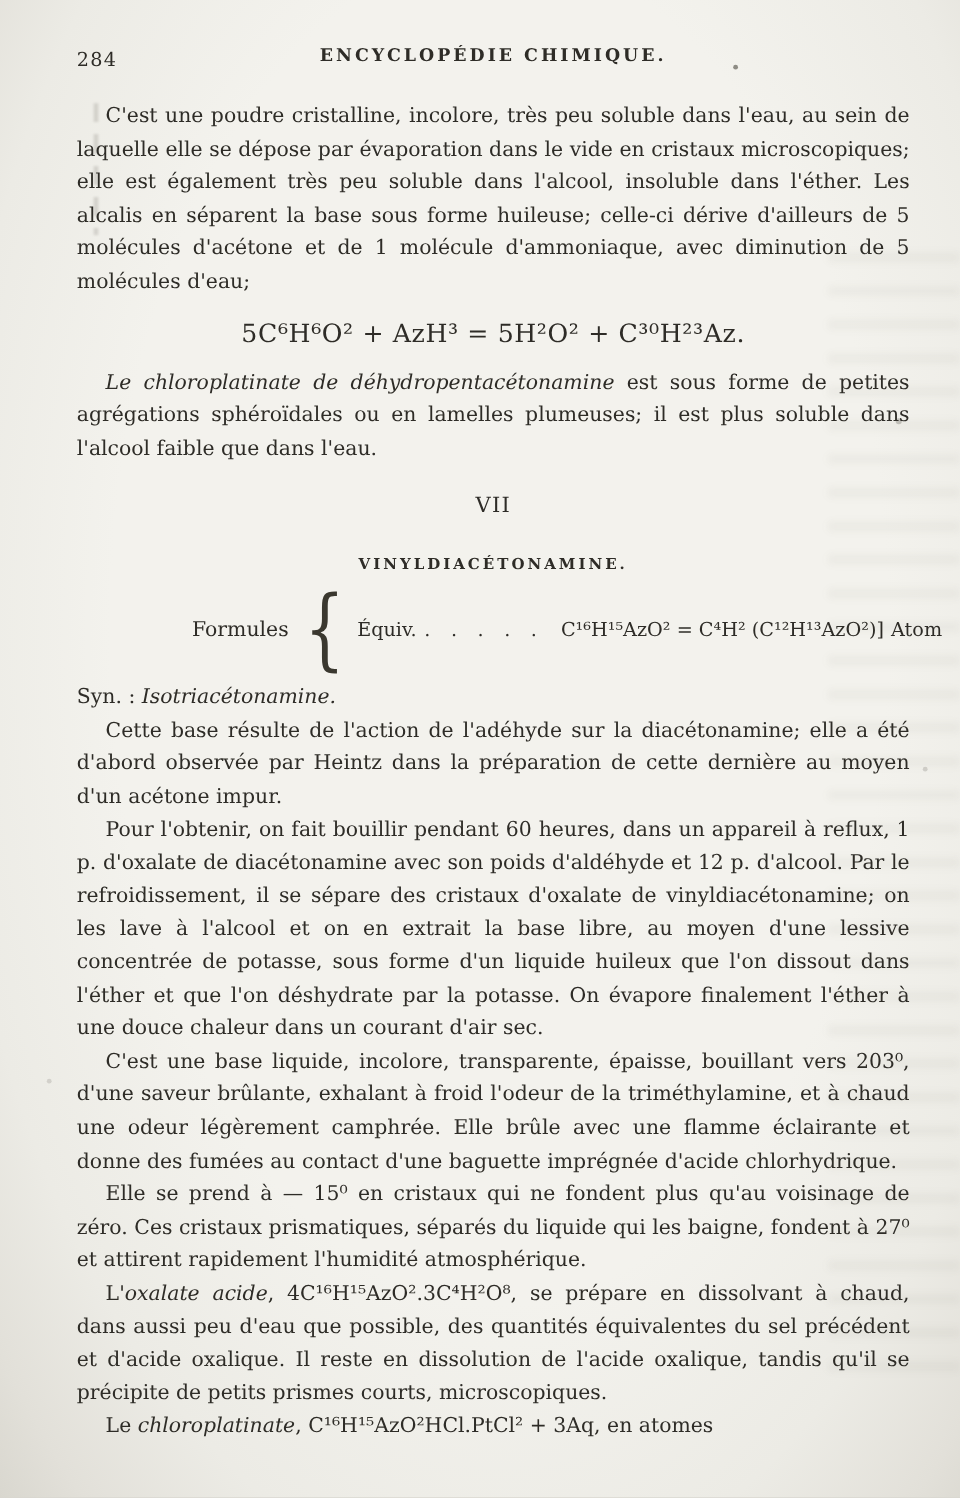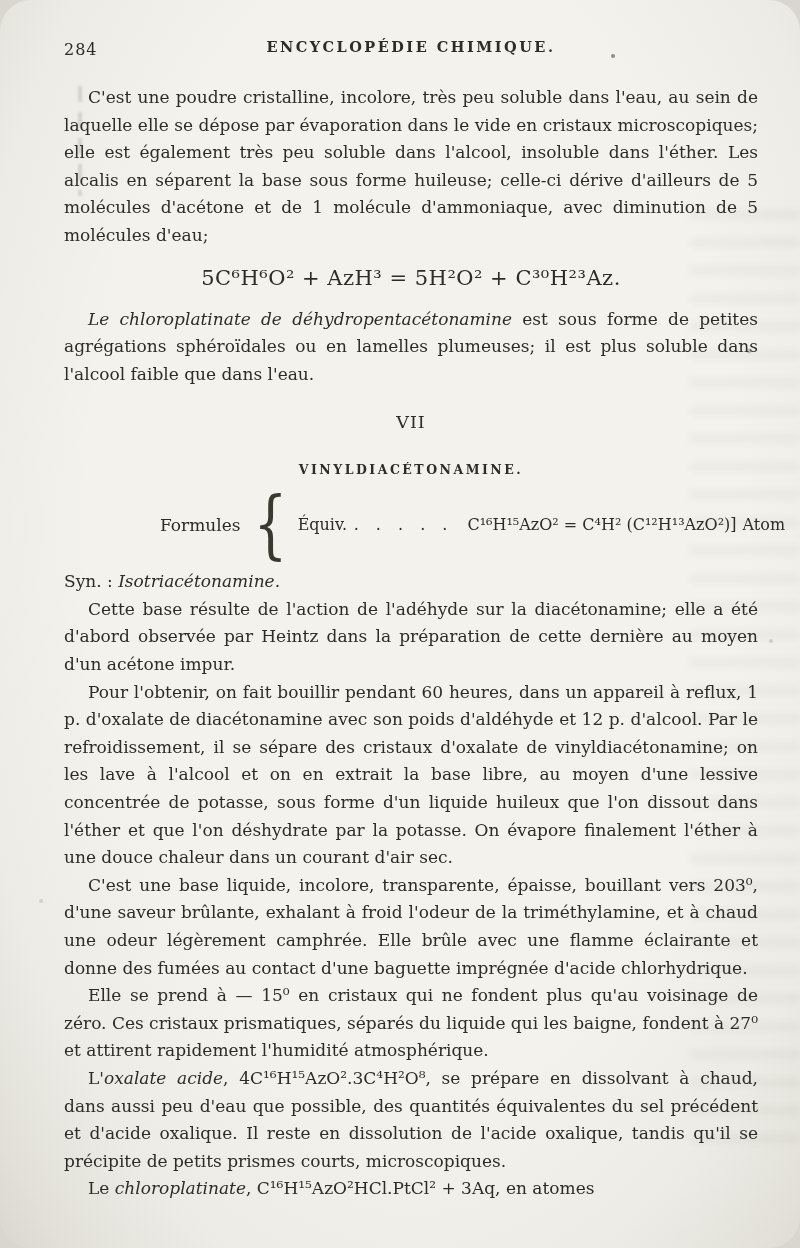--- a/index.html
+++ b/index.html
@@ -2,21 +2,20 @@
 <html lang="fr"><head>
 <meta charset="utf-8">
 <style>
   html,body { margin:0; padding:0; background:#d8d6cf; }
   .page {
     position:relative; width:800px; height:1248px; overflow:hidden;
     background:
       radial-gradient(ellipse at 52% 42%, #f3f2ed 55%, #ecebe5 78%, #e2e0d9 92%, #d9d7cf 100%);
     color:#2e2c27;
     font-family:"DejaVu Serif", "Liberation Serif", serif;
-    border-radius:31px;
   }
   
   .bleed-right {
     position:absolute; right:0; top:210px; bottom:90px; width:110px;
     background:repeating-linear-gradient(180deg, rgba(110,105,92,0.10) 0 9px, rgba(0,0,0,0) 9px 28px);
     filter:blur(3px); opacity:.55; pointer-events:none;
   }
   .bleed-left {
     position:absolute; left:78px; top:86px; height:110px; width:4px;
     background:repeating-linear-gradient(180deg, rgba(90,86,76,0.35) 0 16px, rgba(0,0,0,0) 16px 26px);

